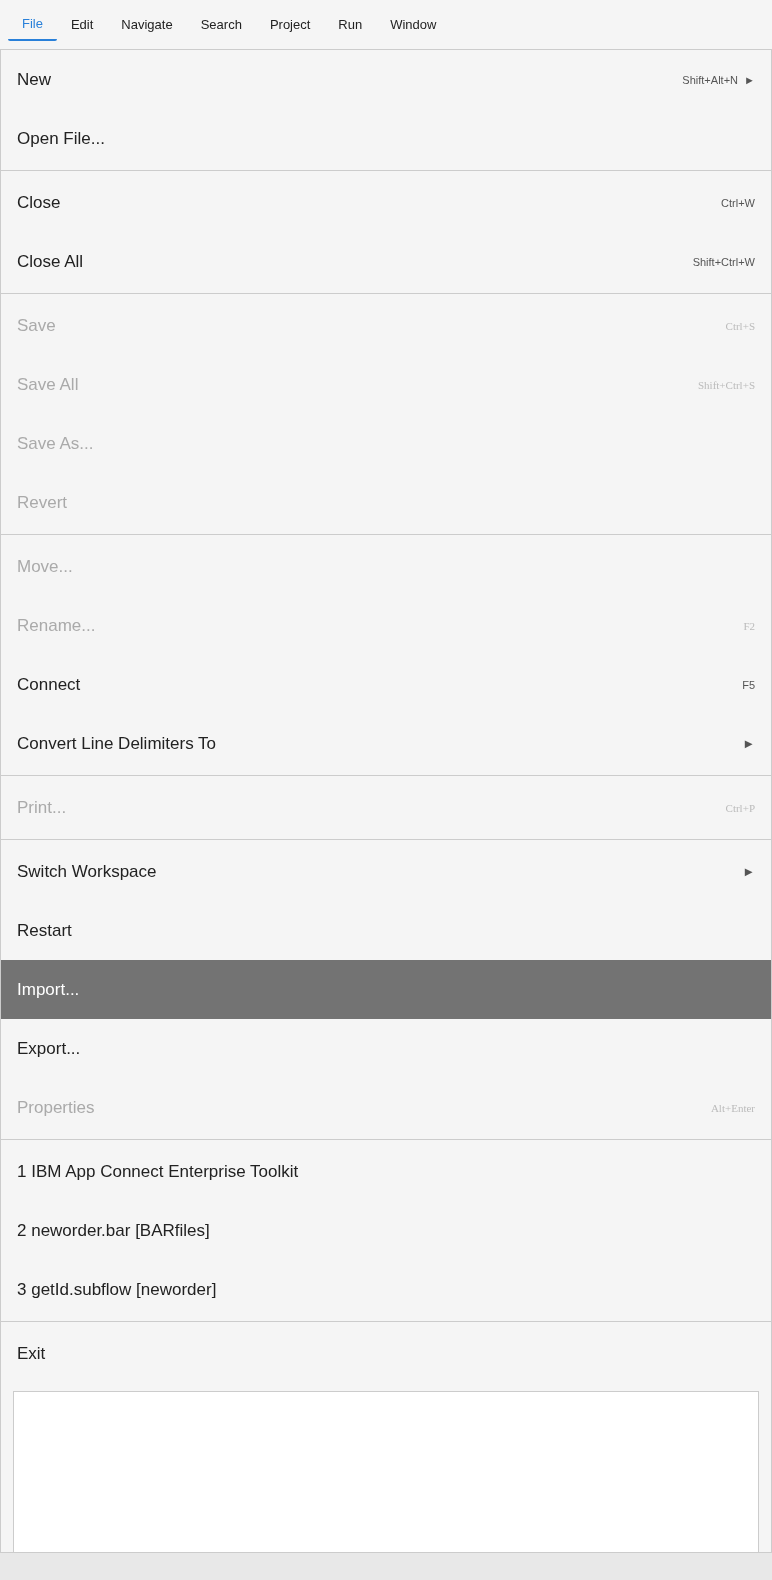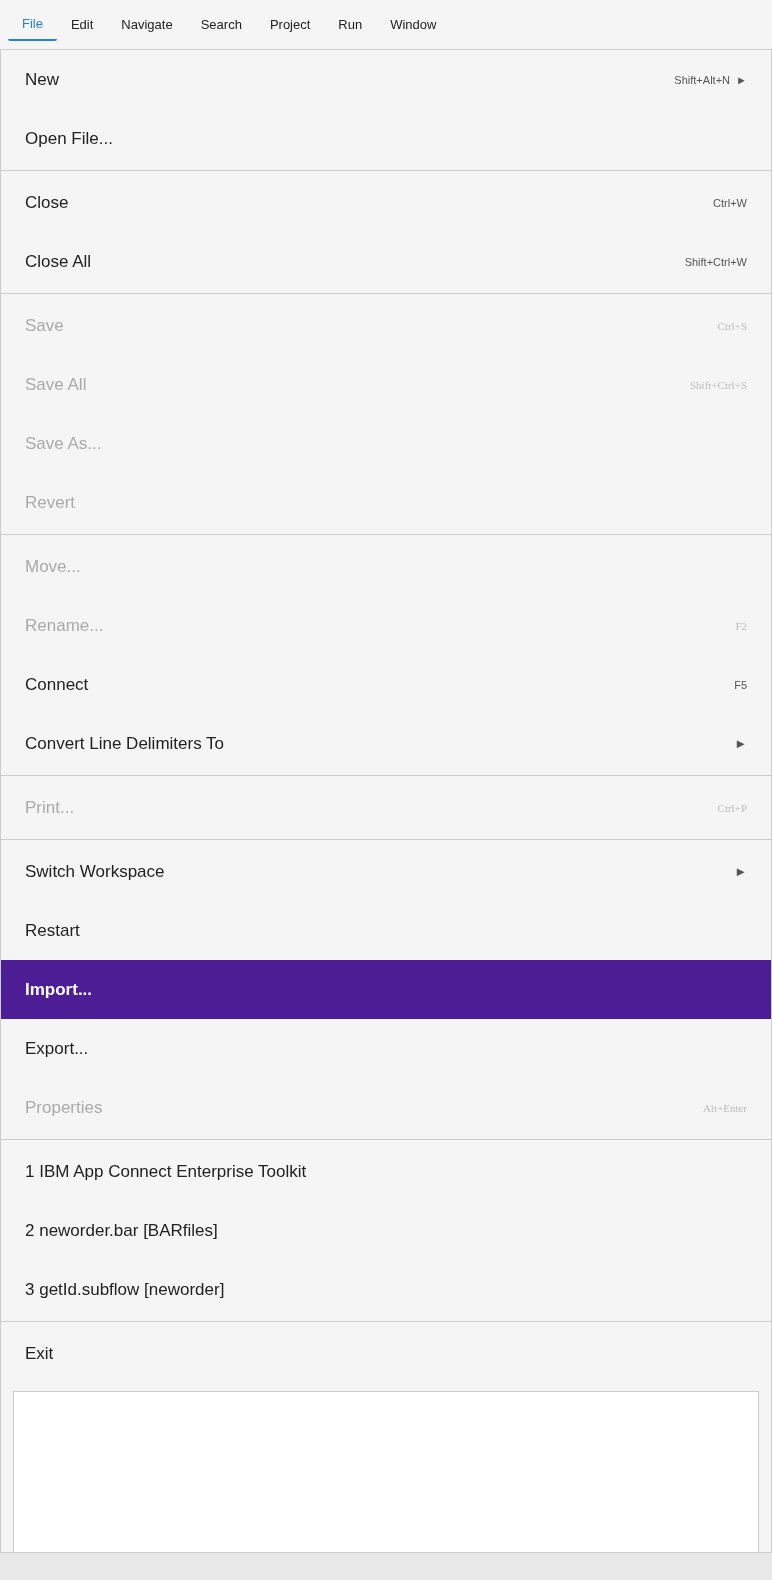--- a/index.html
+++ b/index.html
@@ -44,31 +44,30 @@
       background: #f5f5f5;
       border: 1px solid #ccc;
       border-top: none;
       width: 772px;
     }
 
     .menu-item {
       display: flex;
       align-items: center;
       justify-content: space-between;
-      padding: 0 24px;
+      padding: 0 16px;
       height: 59px;
       cursor: pointer;
       color: #222;
       font-size: 17px;
     }
 
     .menu-item.highlighted {
-      background: #4c1d95;
+      background: #737373;
       color: #fff;
-      font-weight: bold;
     }
 
     .menu-item.disabled {
       color: #aaa;
       cursor: default;
     }
 
     .menu-item .shortcut {
       color: #555;
       font-size: 11px;

